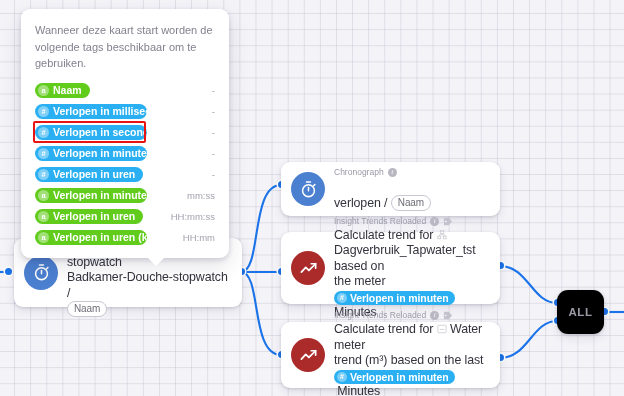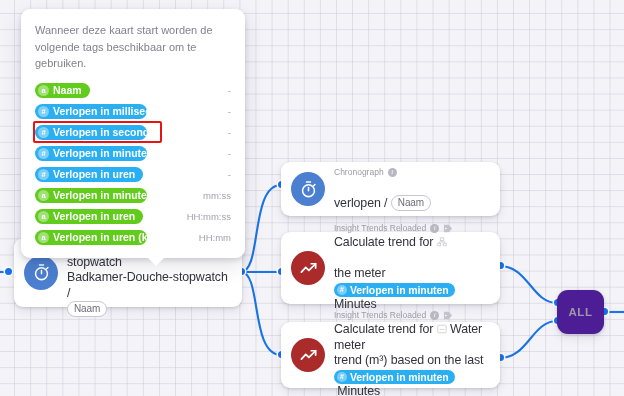--- a/index.html
+++ b/index.html
@@ -86,29 +86,29 @@
 
   
   .port{
     position:absolute;width:7px;height:7px;border-radius:50%;
     background:#1a73e8;box-shadow:0 0 0 1.5px #fff;
   }
 
   
   #node-all{
     position:absolute;left:557px;top:290px;width:47px;height:44px;
-    background:#4c1d95;border-radius:11px;
+    background:#000000;border-radius:11px;
     box-shadow:0 1px 3px rgba(40,40,70,.18), 0 4px 10px rgba(40,40,70,.10);
     display:flex;align-items:center;justify-content:center;
     font-size:11.5px;font-weight:bold;color:#9b9aa6;letter-spacing:.6px;
   }
 
   
   #tags-popup{
-    position:absolute;left:21px;top:9px;width:224px;
+    position:absolute;left:21px;top:9px;width:208px;
     background:#fff;border-radius:9px;
     box-shadow:0 2px 5px rgba(40,40,70,.17), 0 8px 20px rgba(40,40,70,.13);
     padding:13px 14px 10px 14px;box-sizing:border-box;
     z-index:6;
   }
   #tags-popup:after{
     content:"";position:absolute;left:126px;bottom:-8px;
     border-left:9px solid transparent;border-right:9px solid transparent;
     border-top:9px solid #fff;
   }
@@ -246,21 +246,21 @@
     <div class="node-text">
       <span>Calculate trend for</span>
       <span class="inline-ico">
         <svg width="10" height="10" viewBox="0 0 12 12" fill="none" stroke="#a9a8b4" stroke-width="1.1">
           <rect x="4" y="1" width="4" height="3.2"></rect>
             <rect x="1" y="7.5" width="3.4" height="3"></rect>
           <rect x="7.6" y="7.5" width="3.4" height="3"></rect>
             <path d="M6 4.2v1.7M2.7 7.5V5.9h6.6v1.6"></path>
         </svg>
       </span><br>
-      <br>
+      <span>Dagverbruik_Tapwater_tst based on</span><br>
       <span>the meter</span>
       <span class="pill pill-blue">
         <span class="pill-dot">#</span>
         <span>Verlopen in minuten</span>
       </span><br>
       <span>Minutes</span>
     </div>
   </div>
 </div>
 

